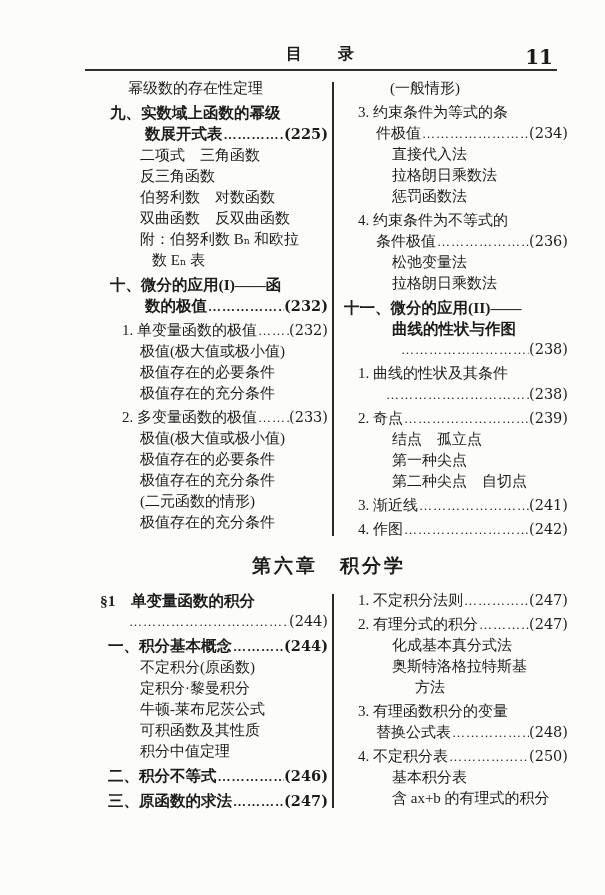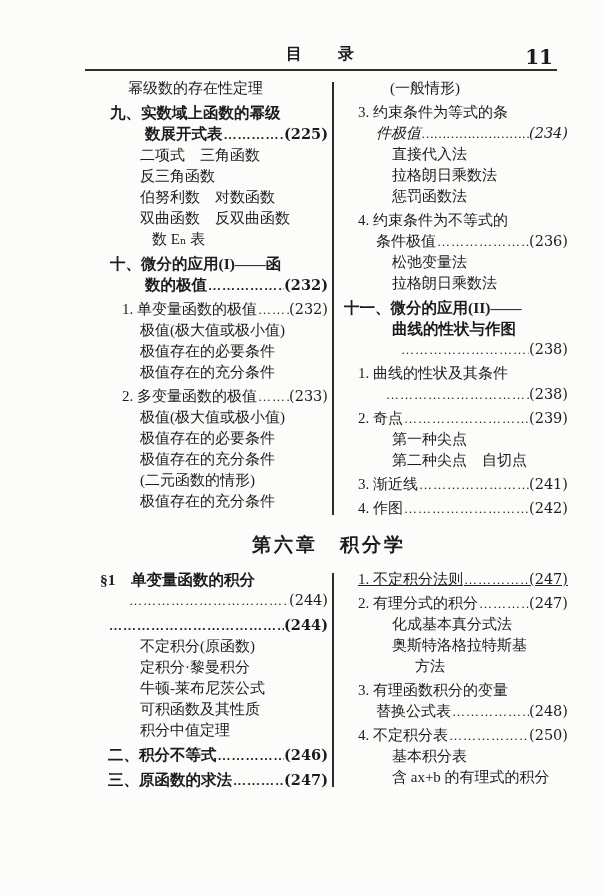--- a/index.html
+++ b/index.html
@@ -128,20 +128,23 @@
           </div>
           <div class="toc-line" style="padding-left: 50px;">
             <span class="entry-text">反三角函数</span>
           </div>
           <div class="toc-line" style="padding-left: 50px;">
             <span class="entry-text">伯努利数　对数函数</span>
           </div>
           <div class="toc-line" style="padding-left: 50px;">
             <span class="entry-text">双曲函数　反双曲函数</span>
           </div>
+          <div class="toc-line" style="padding-left: 50px;">
+            <span class="entry-text">附：伯努利数 Bₙ 和欧拉</span>
+          </div>
           <div class="toc-line" style="padding-left: 62px; align-items: center;">
             <span class="entry-text">数 Eₙ 表</span>
           </div>
           <div class="toc-line bold gap" style="padding-left: 20px;">
             <span class="entry-text">十、微分的应用(I)——函</span>
           </div>
           <div class="toc-line bold" style="padding-left: 55px;">
             <span class="entry-text">数的极值</span>
             <span class="leader">………………………………………………………………</span>
             <span class="entry-page">(232)</span>
@@ -182,21 +185,21 @@
           </div>
         </div>
       <div class="divider"></div>
       <div class="col right">
           <div class="toc-line" style="padding-left: 46px;">
             <span class="entry-text">(一般情形)</span>
           </div>
           <div class="toc-line gap" style="padding-left: 14px;">
             <span class="entry-text">3. 约束条件为等式的条</span>
           </div>
-          <div class="toc-line" style="padding-left: 32px; font-style: italic;">
+          <div class="toc-line" style="padding-left: 32px;">
             <span class="entry-text">件极值</span>
             <span class="leader">………………………………………………………………</span>
             <span class="entry-page">(234)</span>
           </div>
           <div class="toc-line" style="padding-left: 48px;">
             <span class="entry-text">直接代入法</span>
           </div>
           <div class="toc-line" style="padding-left: 48px;">
             <span class="entry-text">拉格朗日乘数法</span>
           </div>
@@ -233,20 +236,23 @@
           </div>
           <div class="toc-line" style="padding-left: 41px;">
             <span class="entry-text"></span>
             <span class="leader">………………………………………………………………</span>
             <span class="entry-page">(238)</span>
           </div>
           <div class="toc-line gap" style="padding-left: 14px;">
             <span class="entry-text">2. 奇点</span>
             <span class="leader">………………………………………………………………</span>
             <span class="entry-page">(239)</span>
+          </div>
+          <div class="toc-line" style="padding-left: 48px;">
+            <span class="entry-text">结点　孤立点</span>
           </div>
           <div class="toc-line" style="padding-left: 48px;">
             <span class="entry-text">第一种尖点</span>
           </div>
           <div class="toc-line" style="padding-left: 48px;">
             <span class="entry-text">第二种尖点　自切点</span>
           </div>
           <div class="toc-line gap" style="padding-left: 14px;">
             <span class="entry-text">3. 渐近线</span>
             <span class="leader">………………………………………………………………</span>
@@ -266,20 +272,21 @@
       <div class="col left">
           <div class="toc-line bold" style="padding-left: 10px;">
             <span class="entry-text">§1　单变量函数的积分</span>
           </div>
           <div class="toc-line" style="padding-left: 38px;">
             <span class="entry-text"></span>
             <span class="leader">………………………………………………………………</span>
             <span class="entry-page">(244)</span>
           </div>
           <div class="toc-line bold gap" style="padding-left: 18px;">
+            <span class="entry-text">一、积分基本概念</span>
             <span class="leader">………………………………………………………………</span>
             <span class="entry-page">(244)</span>
           </div>
           <div class="toc-line" style="padding-left: 50px;">
             <span class="entry-text">不定积分(原函数)</span>
           </div>
           <div class="toc-line" style="padding-left: 50px;">
             <span class="entry-text">定积分·黎曼积分</span>
           </div>
           <div class="toc-line" style="padding-left: 50px;">
@@ -297,21 +304,21 @@
             <span class="entry-page">(246)</span>
           </div>
           <div class="toc-line bold gap" style="padding-left: 18px;">
             <span class="entry-text">三、原函数的求法</span>
             <span class="leader">………………………………………………………………</span>
             <span class="entry-page">(247)</span>
           </div>
         </div>
       <div class="divider"></div>
       <div class="col right">
-          <div class="toc-line" style="padding-left: 14px; text-decoration: underline;">
+          <div class="toc-line" style="padding-left: 14px;">
             <span class="entry-text">1. 不定积分法则</span>
             <span class="leader">………………………………………………………………</span>
             <span class="entry-page">(247)</span>
           </div>
           <div class="toc-line gap" style="padding-left: 14px;">
             <span class="entry-text">2. 有理分式的积分</span>
             <span class="leader">………………………………………………………………</span>
             <span class="entry-page">(247)</span>
           </div>
           <div class="toc-line" style="padding-left: 48px;">

